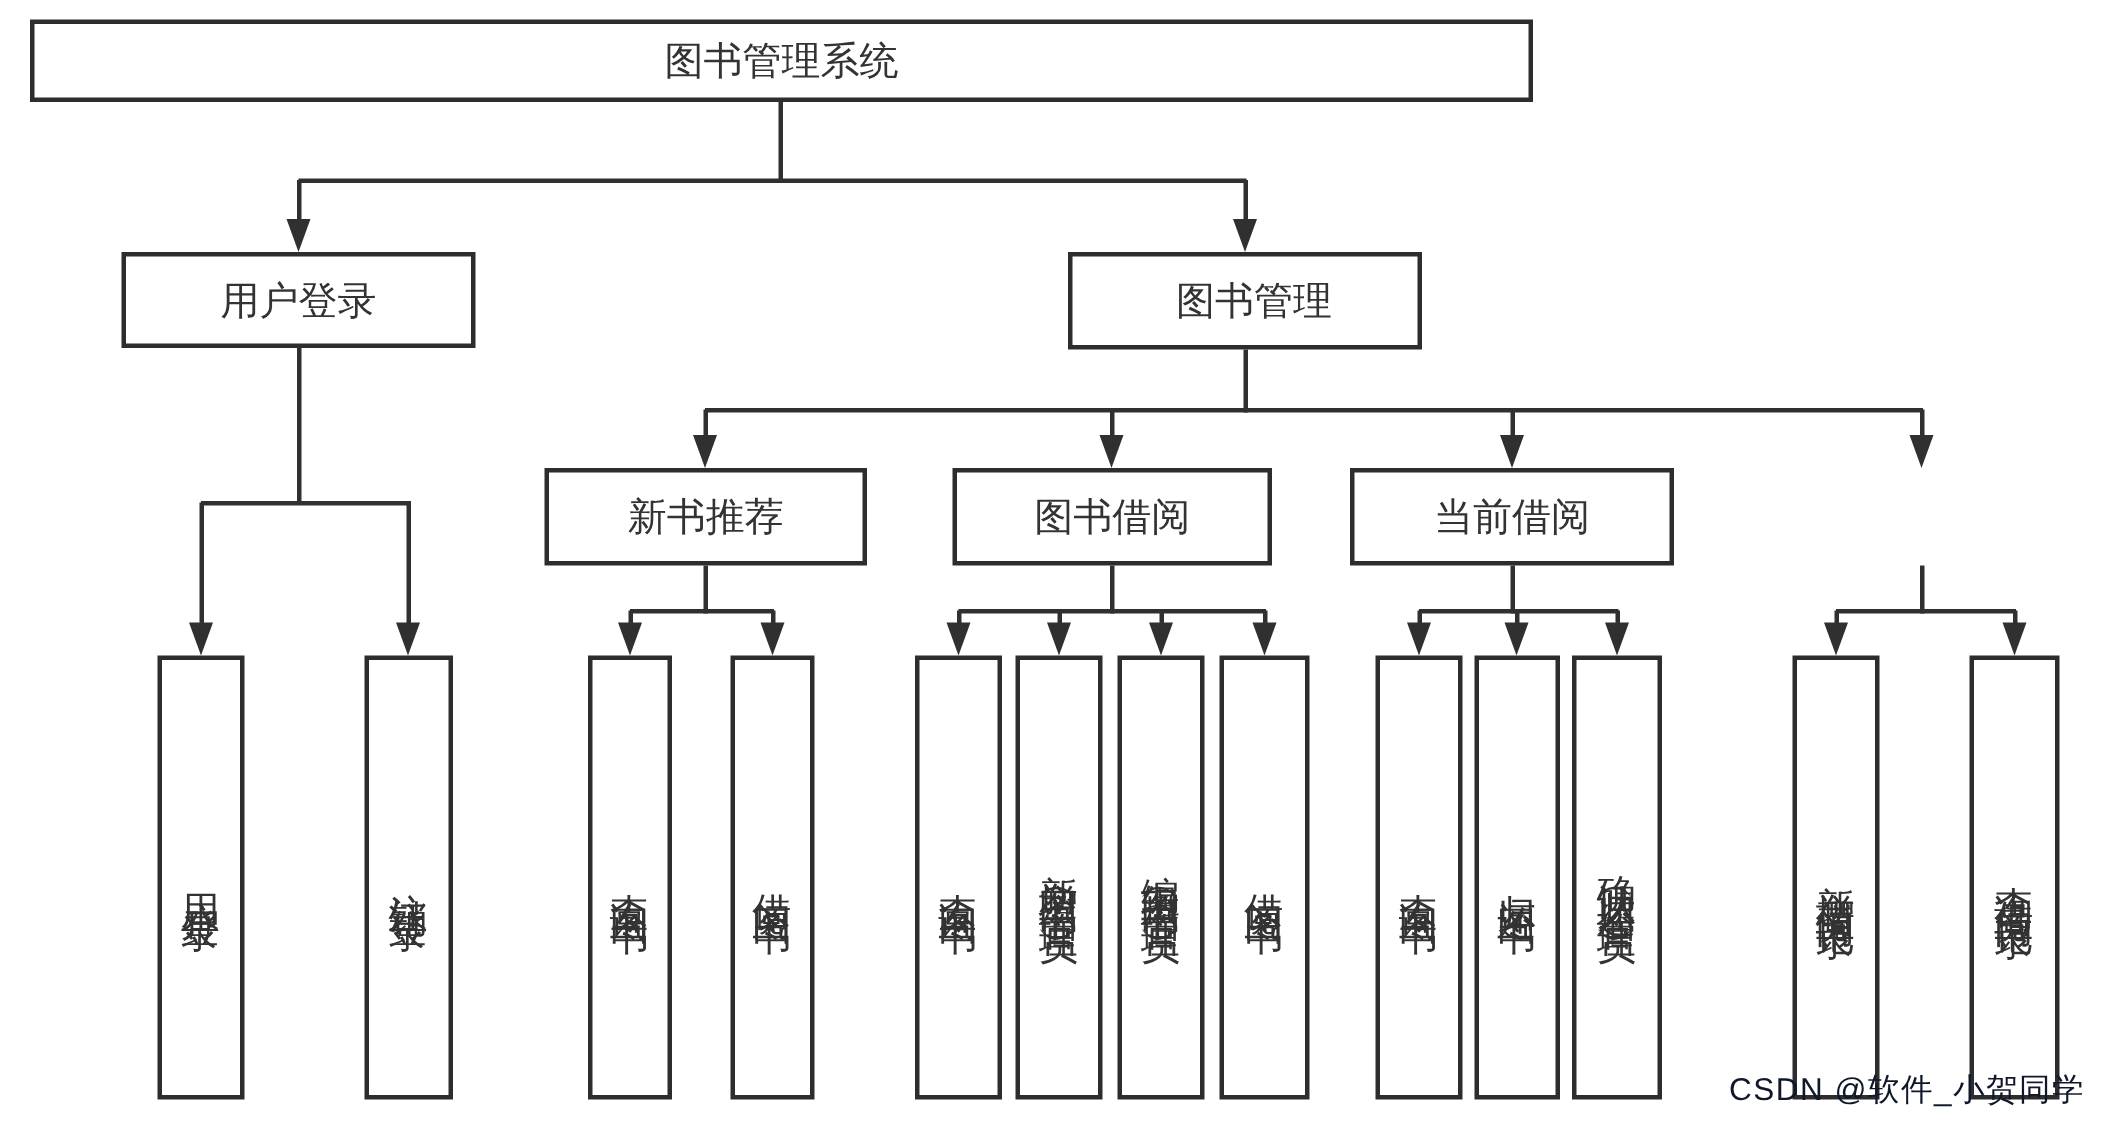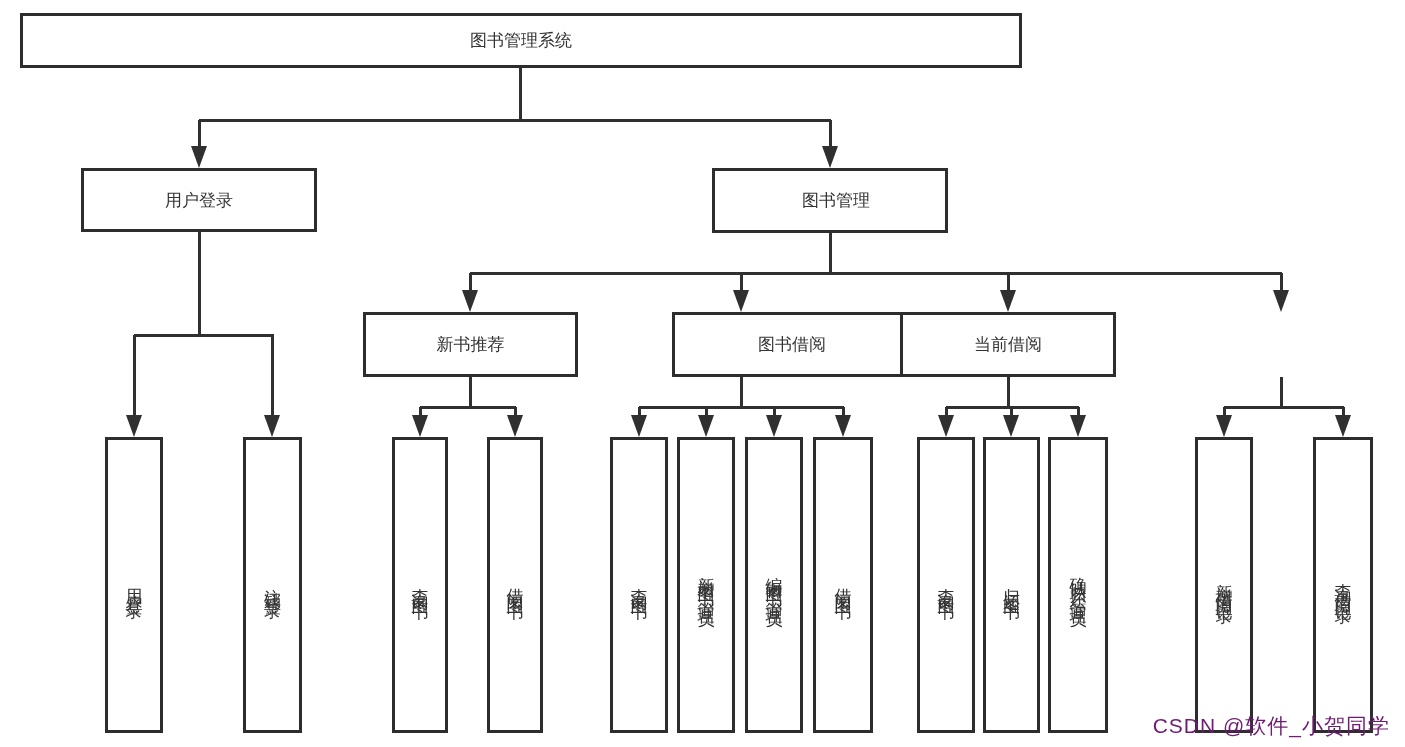--- a/index.html
+++ b/index.html
@@ -3,49 +3,49 @@
 <meta charset="utf-8">
 <style>
   html,body{margin:0;padding:0;background:#fff;}
   #stage{
     position:relative;width:1405px;height:747px;background:#ffffff;overflow:hidden;
     font-family:"Liberation Sans","DejaVu Sans",sans-serif;color:#333333;
   }
   .box{
     position:absolute;box-sizing:border-box;border:3px solid #2d2d2d;background:#ffffff;
     display:flex;align-items:center;justify-content:center;
-    font-size:17px;color:#333333;white-space:nowrap;
+    font-size:26px;color:#333333;white-space:nowrap;
   }
   .vbox{
     writing-mode:vertical-rl;text-orientation:mixed;letter-spacing:5px;
     white-space:normal;line-height:1;
   }
   .hline{position:absolute;height:3px;background:#303030;}
   .vline{position:absolute;width:3px;background:#303030;}
   .arrow{
     position:absolute;width:0;height:0;
     border-left:8px solid transparent;border-right:8px solid transparent;
     border-top:22px solid #303030;
   }
   .watermark{
-    position:absolute;right:15px;bottom:7px;font-size:21px;color:#701a75;letter-spacing:1px;
+    position:absolute;right:15px;bottom:7px;font-size:21px;color:#0f172a;letter-spacing:1px;
   }
 </style>
 </head>
 <body>
 
 <div id="stage">
 
   <div class="box" style="left:20px;top:13px;width:1002px;height:55px;">图书管理系统</div>
 
   <div class="box" style="left:81px;top:168px;width:236px;height:64px;">用户登录</div>
   <div class="box" style="left:712px;top:168px;width:236px;height:65px;padding-left:12px;">图书管理</div>
 
   <div class="box" style="left:363px;top:312px;width:215px;height:65px;font-family:Liberation Mono, monospace;">新书推荐</div>
-  <div class="box" style="left:672px;top:312px;width:240px;height:65px;">图书借阅</div>
+  <div class="box" style="left:635px;top:312px;width:213px;height:65px;">图书借阅</div>
   <div class="box" style="left:900px;top:312px;width:216px;height:65px;">当前借阅</div>
 
   <div class="box vbox" style="left:105px;top:437px;width:58px;height:296px;">用户登录</div>
   <div class="box vbox" style="left:243px;top:437px;width:59px;height:296px;">注销登录</div>
 
   <div class="box vbox" style="left:392px;top:437px;width:56px;height:296px;">查询图书</div>
   <div class="box vbox" style="left:487px;top:437px;width:56px;height:296px;">借阅图书</div>
 
   <div class="box vbox" style="left:610px;top:437px;width:58px;height:296px;">查询图书</div>
   <div class="box vbox" style="left:677px;top:437px;width:58px;height:296px;">新增图书（管理员）</div>

